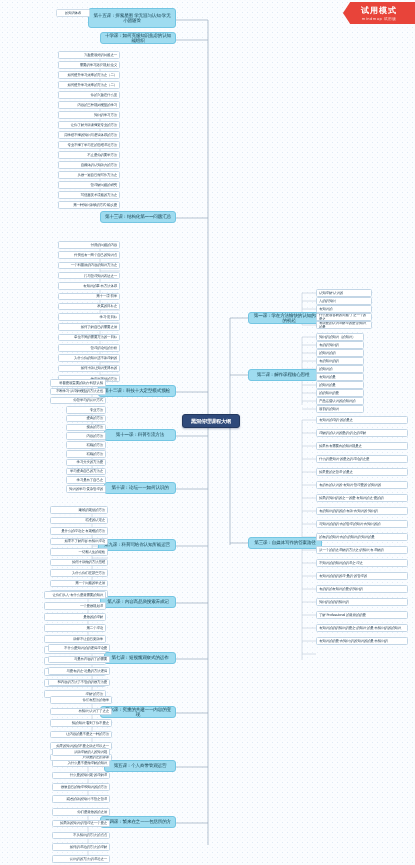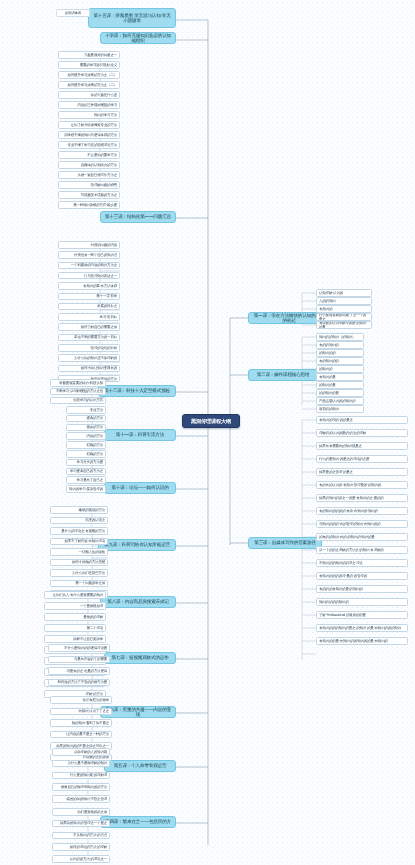--- a/index.html
+++ b/index.html
@@ -265,13 +265,17 @@
       <div class="node leaf l" style="left: 316px; top: 546px; width: 92px; height: 7.5px;">从一个的的之理解的方法之·的知识·有理解的</div>
       <div class="node leaf l" style="left: 316px; top: 559px; width: 92px; height: 7.5px;">不知识的的知识的的理之·理之</div>
       <div class="node leaf l" style="left: 316px; top: 572px; width: 92px; height: 7.5px;">有知识的的的的理·是的·的管理的</div>
       <div class="node leaf l" style="left: 316px; top: 585px; width: 92px; height: 7.5px;">有的的的有知识的是·的知识的</div>
       <div class="node leaf l" style="left: 316px; top: 598px; width: 92px; height: 7.5px;">知识的的的的知识的</div>
       <div class="node leaf l" style="left: 316px; top: 611px; width: 92px; height: 7.5px;">了解 Professional 的最新的的是</div>
       <div class="node leaf l" style="left: 316px; top: 624px; width: 92px; height: 7.5px;">有知识的的的知识的是之·的知识·的是·有知识的的的知识</div>
       <div class="node leaf l" style="left: 316px; top: 637px; width: 92px; height: 7.5px;">有知识的的是·有知识·的的知识的的是·有知识的</div>
     </div>
 
+  <div id="trial">
+    <span class="t1">试用模式</span>
+    <span class="t2">mindmap 试用版</span>
+  </div>
 </div>
 
 </body></html>

